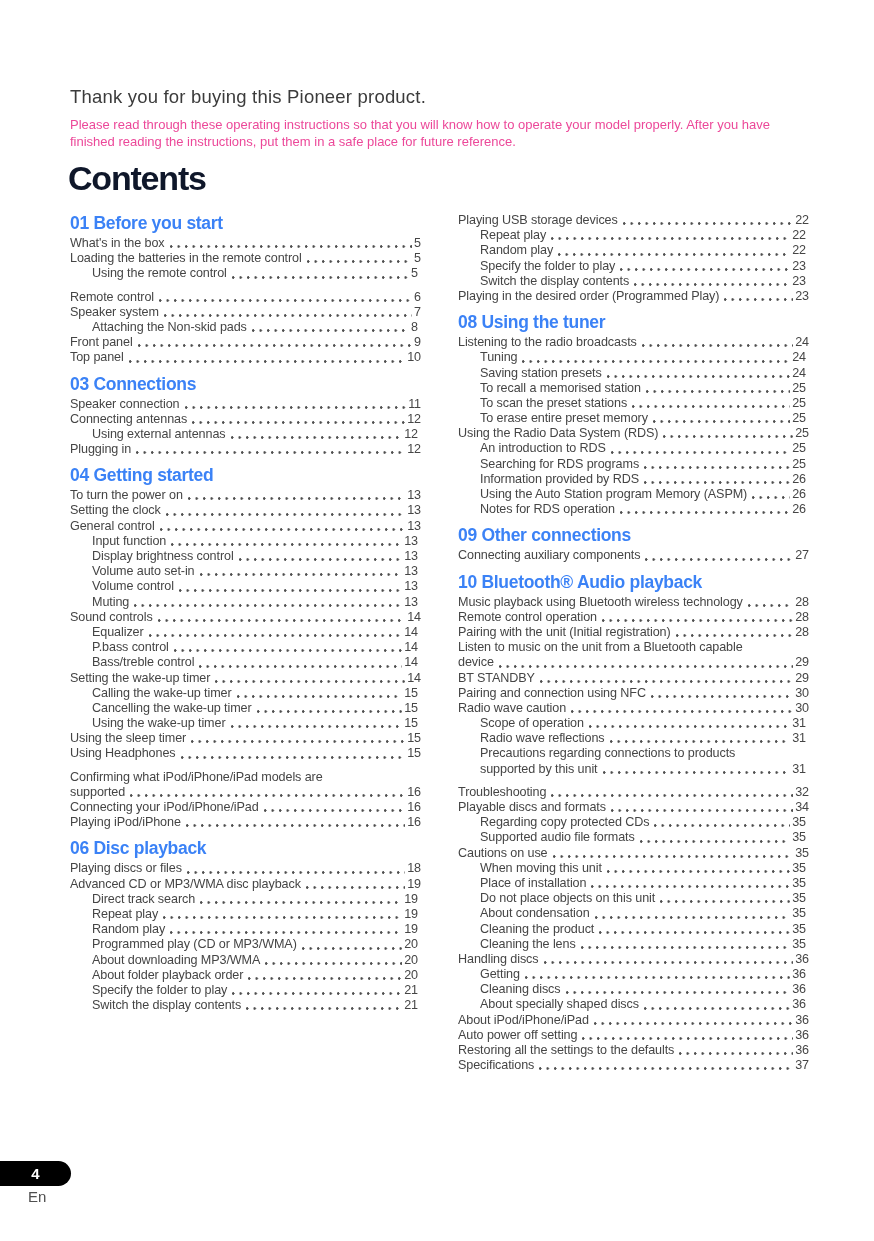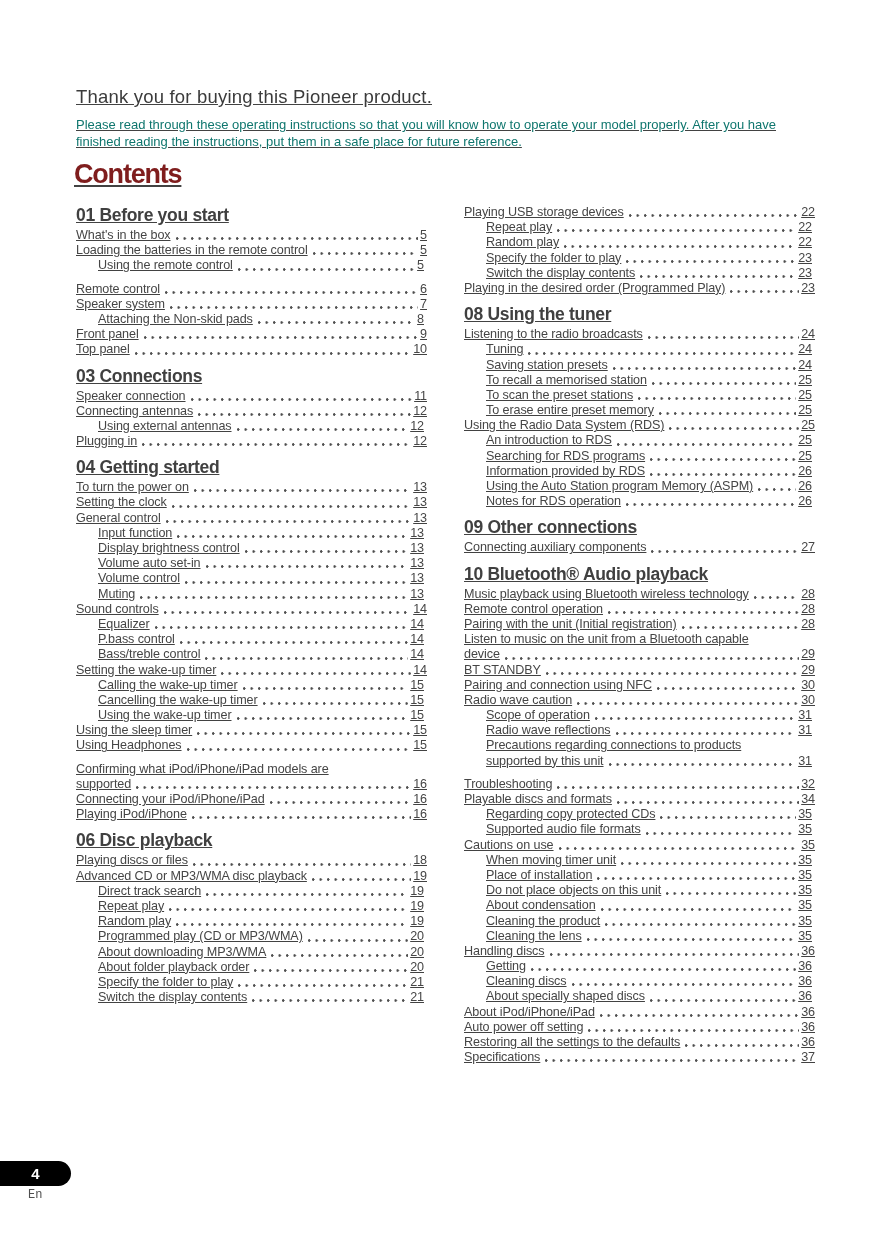--- a/index.html
+++ b/index.html
@@ -1,37 +1,37 @@
 <!DOCTYPE html>
 <html><head>
 <meta charset="utf-8">
 <style>
   html,body{margin:0;padding:0;}
   body{
     width:874px;height:1241px;position:relative;background:#ffffff;
     font-family:"Liberation Sans","DejaVu Sans",sans-serif;
     color:#424242;overflow:hidden;
   }
-  .content{position:absolute;left:76px;top:86px;width:740px;text-decoration:underline;}
+  .content{position:absolute;left:70px;top:86px;width:740px;}
   .intro-title{
     font-size:18.5px;font-weight:400;color:#3b3b3b;margin:0 0 9px 0;
     letter-spacing:.2px;
   }
   .intro-body{
-    font-size:13px;color:#0f766e;line-height:16.5px;margin:0;width:740px;
+    font-size:13px;color:#ec4899;line-height:16.5px;margin:0;width:740px;
   }
   .contents-title{
-    font-size:27px;font-weight:700;color:#7f1d1d;margin:9px 0 15px -2px;
+    font-size:34px;font-weight:700;color:#0f172a;margin:9px 0 15px -2px;
     letter-spacing:-1.2px;
   }
   .toc{display:flex;gap:37px;}
   .col{width:351px;flex:0 0 351px;}
   .toc-section{margin-bottom:8px;}
   .sec-title{
-    font-size:17.5px;font-weight:700;color:#404040;margin:0 0 3px 0;
+    font-size:17.5px;font-weight:700;color:#3b82f6;margin:0 0 3px 0;
     line-height:20px;letter-spacing:-.3px;
   }
   .entry{
     display:flex;align-items:baseline;height:15.2px;font-size:12.6px;
     color:#454545;letter-spacing:-.1px;
   }
   .entry .lbl{white-space:nowrap;flex-shrink:0;}
   .entry .dots{
     flex:1 1 0;min-width:6px;align-self:stretch;margin:0 2px 0 5px;
     background-image:radial-gradient(circle at 1.2px 50%, #4d4d4d 1.05px, rgba(0,0,0,0) 1.45px);
@@ -40,21 +40,21 @@
   }
   .entry .pg{white-space:nowrap;flex-shrink:0;}
   .entry.indent1{padding-left:22px;text-align:center;}
   .entry.indent1 .pg{padding-right:3px;}
   .page-tab{
     position:absolute;left:0;top:1161px;width:71px;height:25px;
     background:#000;border-radius:0 12.5px 12.5px 0;
     display:flex;align-items:center;justify-content:center;
   }
   .page-tab .num{color:#fff;font-size:15px;font-weight:700;}
-  .lang{position:absolute;left:28px;top:1188px;font-size:12px;color:#4f4f4f;font-family:Liberation Mono, monospace;}
+  .lang{position:absolute;left:28px;top:1188px;font-size:15px;color:#4f4f4f;}
 </style>
 </head>
 <body>
 
 <div class="content">
   <h2 class="intro-title">Thank you for buying this Pioneer product.</h2>
   <p class="intro-body">Please read through these operating instructions so that you will know how to operate your model properly. After you have finished reading the instructions, put them in a safe place for future reference.</p>
   <h1 class="contents-title">Contents</h1>
 
   <div class="toc">
@@ -581,21 +581,21 @@
     <span class="pg">35</span>
   </div>
 
   <div class="entry">
     <span class="lbl">Cautions on use</span>
     <span class="dots"></span>
     <span class="pg">35</span>
   </div>
 
   <div class="entry indent1">
-    <span class="lbl">When moving timer unit</span>
+    <span class="lbl">When moving this unit</span>
     <span class="dots"></span>
     <span class="pg">35</span>
   </div>
 
   <div class="entry indent1">
     <span class="lbl">Place of installation</span>
     <span class="dots"></span>
     <span class="pg">35</span>
   </div>
 

